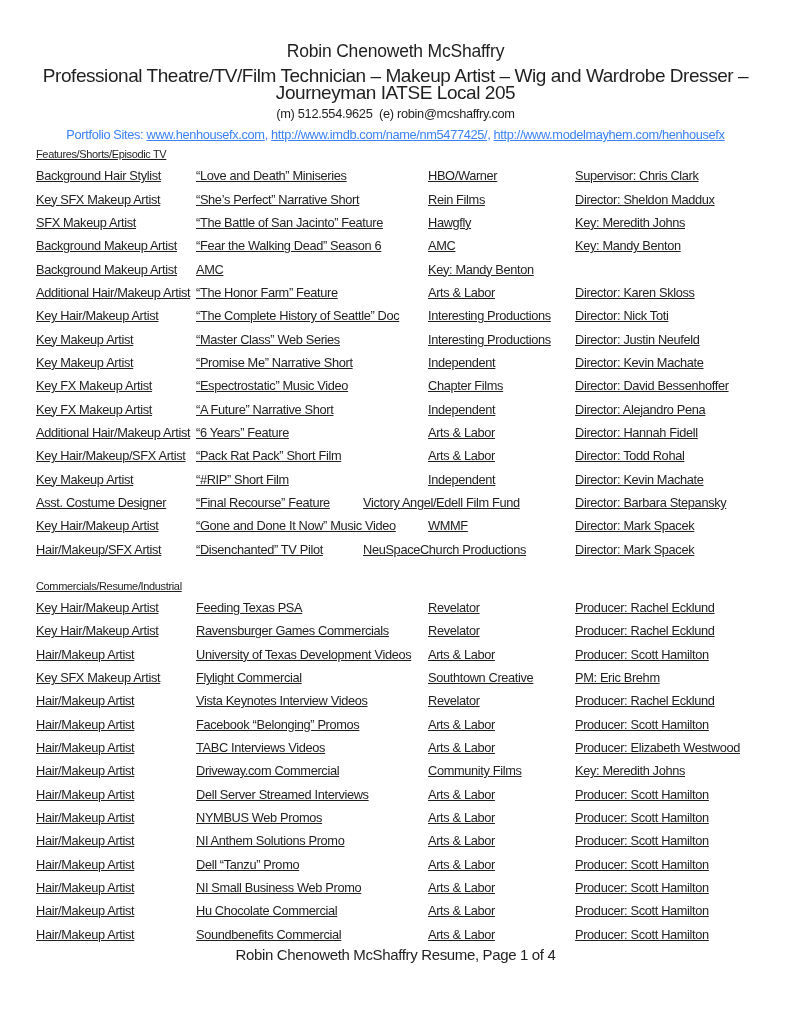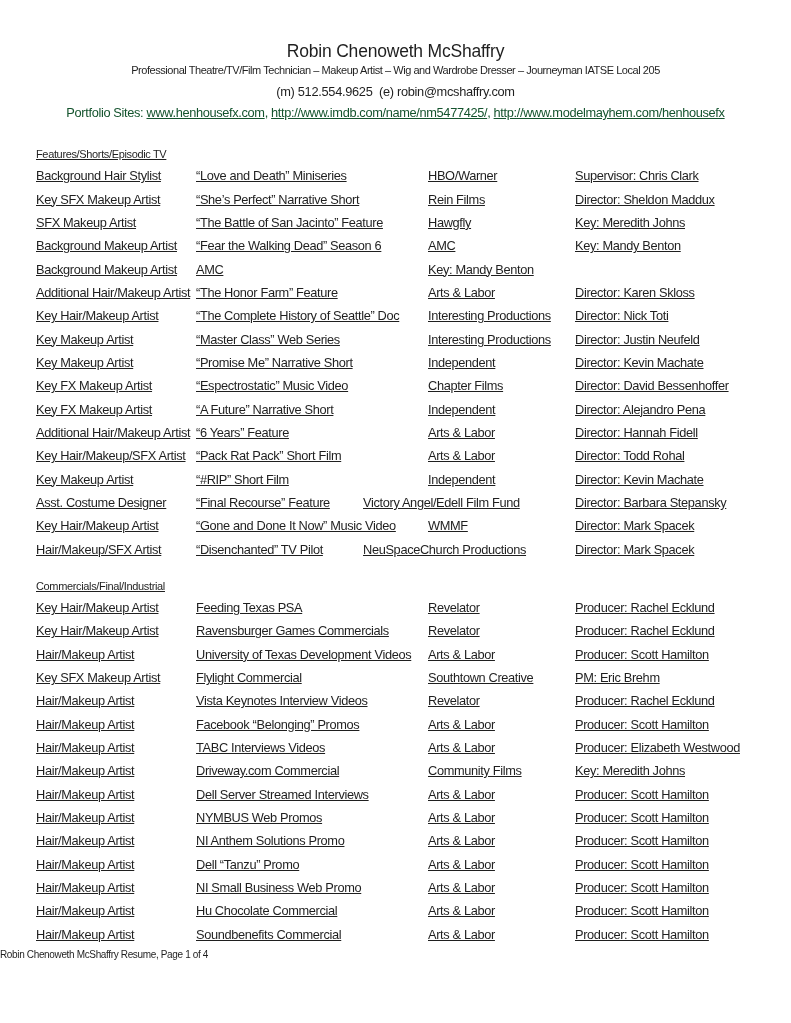--- a/index.html
+++ b/index.html
@@ -12,21 +12,22 @@
     color:#1f1f1f;
     overflow:hidden;
   }
   
   .header { position:absolute; top:0; left:0; right:0; text-align:center; }
   .name {
     margin-top:40px;
     font-size:17.5px; letter-spacing:-0.2px; line-height:22px;
   }
   .subtitle {
-    font-size:11px; letter-spacing:-0.45px; line-height:17px;
+    margin-top:5px;
+    font-size:19px; letter-spacing:-0.45px; line-height:17px;
   }
   .contact {
     margin-top:4px;
     font-size:12.8px; letter-spacing:-0.3px; line-height:17px;
   }
   .portfolio {
     margin-top:4px;
     font-size:12.8px; letter-spacing:-0.35px; line-height:17px;
   }
   .portfolio a.plink { text-decoration:underline; cursor:pointer; }
@@ -51,34 +52,34 @@
     white-space:nowrap;
     overflow:visible;
   }
   .cell.company.centered {
     margin-left:-65px;
     width:195px;
   }
   
   .footer {
     position:absolute; top:946px; left:0; right:0;
-    text-align:left;
-    font-size:10px; letter-spacing:-0.35px; line-height:17px;
+    text-align:center;
+    font-size:15px; letter-spacing:-0.35px; line-height:17px;
   }
 </style>
 </head>
 <body>
 
 <div class="page">
 
   <div class="header">
     <div class="name">Robin Chenoweth McShaffry</div>
     <div class="subtitle">Professional Theatre/TV/Film Technician – Makeup Artist – Wig and Wardrobe Dresser – Journeyman IATSE Local 205</div>
     <div class="contact">(m) 512.554.9625 &nbsp;(e) robin@mcshaffry.com</div>
-    <div class="portfolio" style="color: #14532d;">
+    <div class="portfolio" style="color: #3b82f6;">
       <span>Portfolio Sites: </span><span id="portfolio-links"><a class="plink">www.henhousefx.com</a>, <a class="plink">http://www.imdb.com/name/nm5477425/</a>, <a class="plink">http://www.modelmayhem.com/henhousefx</a></span>
     </div>
   </div>
 
   <div id="sections">
   <div class="section">
     <h2 class="section-title">Features/Shorts/Episodic TV</h2>
     <div class="rows">
   <div class="row">
     <span class="cell role">Background Hair Stylist</span>
@@ -194,21 +195,21 @@
   <div class="row">
     <span class="cell role">Hair/Makeup/SFX Artist</span>
     <span class="cell project">“Disenchanted” TV Pilot</span>
     <span class="cell company centered">NeuSpaceChurch Productions</span>
     <span class="cell credit">Director: Mark Spacek</span>
   </div>
 </div>
   </div>
 
   <div class="section">
-    <h2 class="section-title">Commercials/Final/Industrial</h2>
+    <h2 class="section-title">Commercials/Resume/Industrial</h2>
     <div class="rows">
   <div class="row">
     <span class="cell role">Key Hair/Makeup Artist</span>
     <span class="cell project">Feeding Texas PSA</span>
     <span class="cell company">Revelator</span>
     <span class="cell credit">Producer: Rachel Ecklund</span>
   </div>
 
   <div class="row">
     <span class="cell role">Key Hair/Makeup Artist</span>

